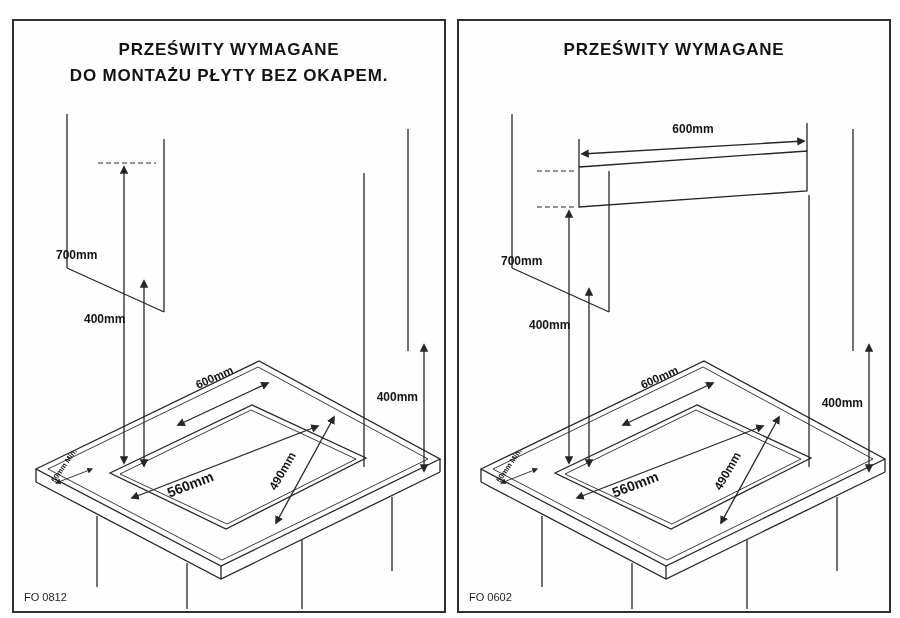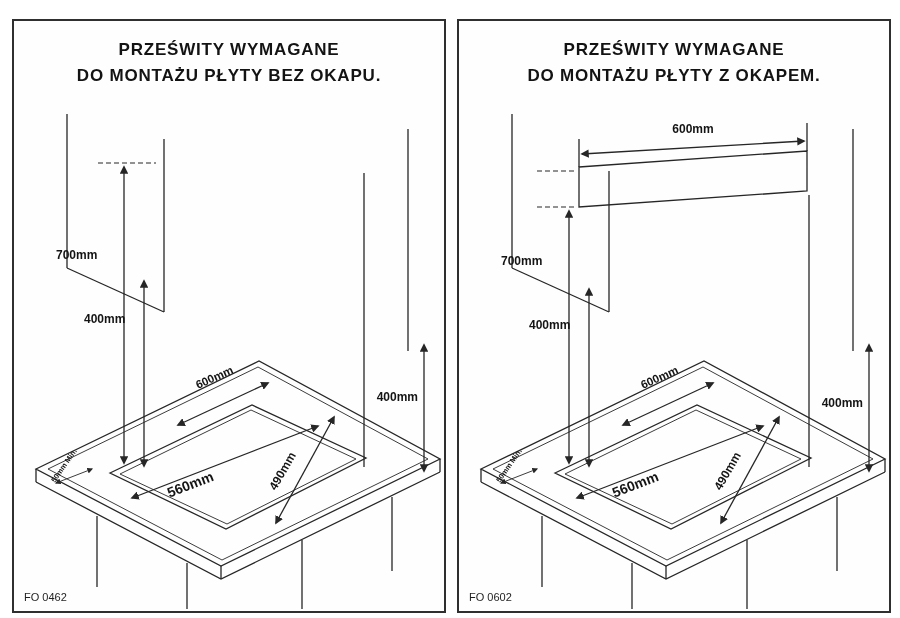--- a/index.html
+++ b/index.html
@@ -36,21 +36,21 @@
   marker path{fill:#262626;}
 </style>
 </head>
 <body>
 
 <div class="page">
 
   <div class="panel panel-left">
     <div class="titles">
       <div>PRZEŚWITY WYMAGANE</div>
-      <div>DO MONTAŻU PŁYTY BEZ OKAPU.</div>
+      <div>DO MONTAŻU PŁYTY BEZ OKAPEM.</div>
     </div>
 
     <svg class="drawing" viewBox="0 0 430 590">
       <defs>
         <marker id="ah-l" viewBox="0 0 10 10" refX="8" refY="5" markerWidth="6.5" markerHeight="6.5" orient="auto-start-reverse">
           <path d="M0 0 L10 5 L0 10 Z"></path>
         </marker>
       </defs>
 
       <g class="ln">
@@ -97,27 +97,26 @@
         <text x="42" y="238">700mm</text>
         <text x="70" y="302">400mm</text>
         <text x="404" y="380" text-anchor="end">400mm</text>
         <text class="mid" x="202" y="360" transform="rotate(-24 202 360)" text-anchor="middle">600mm</text>
         <text class="big" x="178" y="468" transform="rotate(-21 178 468)" text-anchor="middle">560mm</text>
         <text x="272" y="452" transform="rotate(-60 272 452)" text-anchor="middle">490mm</text>
         <text class="tiny" x="52" y="446" transform="rotate(-55 52 446)" text-anchor="middle">50mm Min.</text>
       </g>
     </svg>
 
-    <div class="figcode">FO 0462</div>
+    <div class="figcode">FO 0812</div>
   </div>
 
   <div class="panel panel-right">
     <div class="titles">
       <div>PRZEŚWITY WYMAGANE</div>
-      <div>DO MONTAŻU PŁYTY Z OKAPEM.</div>
     </div>
 
     <svg class="drawing" viewBox="0 0 430 590">
       <defs>
         <marker id="ah-r" viewBox="0 0 10 10" refX="8" refY="5" markerWidth="6.5" markerHeight="6.5" orient="auto-start-reverse">
           <path d="M0 0 L10 5 L0 10 Z"></path>
         </marker>
       </defs>
 
       <g class="ln">

